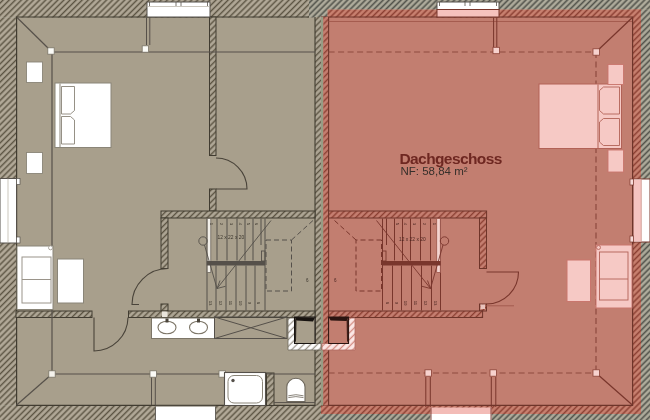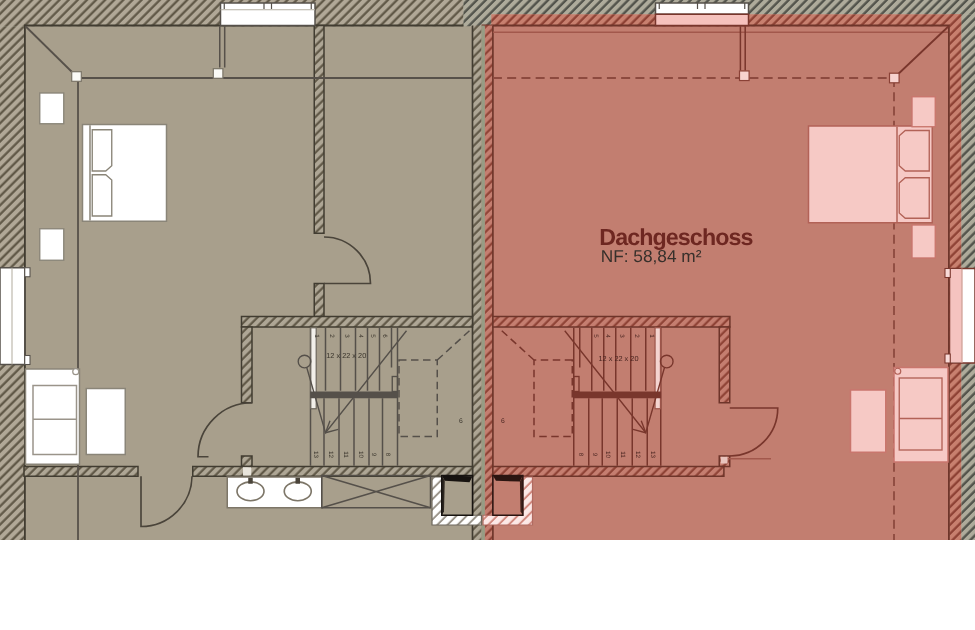--- a/index.html
+++ b/index.html
@@ -1,16 +1,16 @@
 <!DOCTYPE html>
 <html><head>
 <meta charset="utf-8">
 <style>
 html,body{margin:0;padding:0;background:#fff;font-family:"Liberation Sans",sans-serif;}
-#wrap{width:650px;height:360px;overflow:hidden;}
+#wrap{width:650px;height:420px;overflow:hidden;}
 </style>
 </head>
 <body>
 <div id="wrap">
 <svg width="650" height="420" viewBox="0 0 650 420">
 <defs>
 <pattern id="hatchL" width="4.3" height="4.3" patternUnits="userSpaceOnUse" patternTransform="rotate(-45)">
   <rect width="4.3" height="4.3" fill="#b1a897"></rect>
   <rect y="1.5" width="4.3" height="1.45" fill="#5c5443"></rect>
 </pattern>

